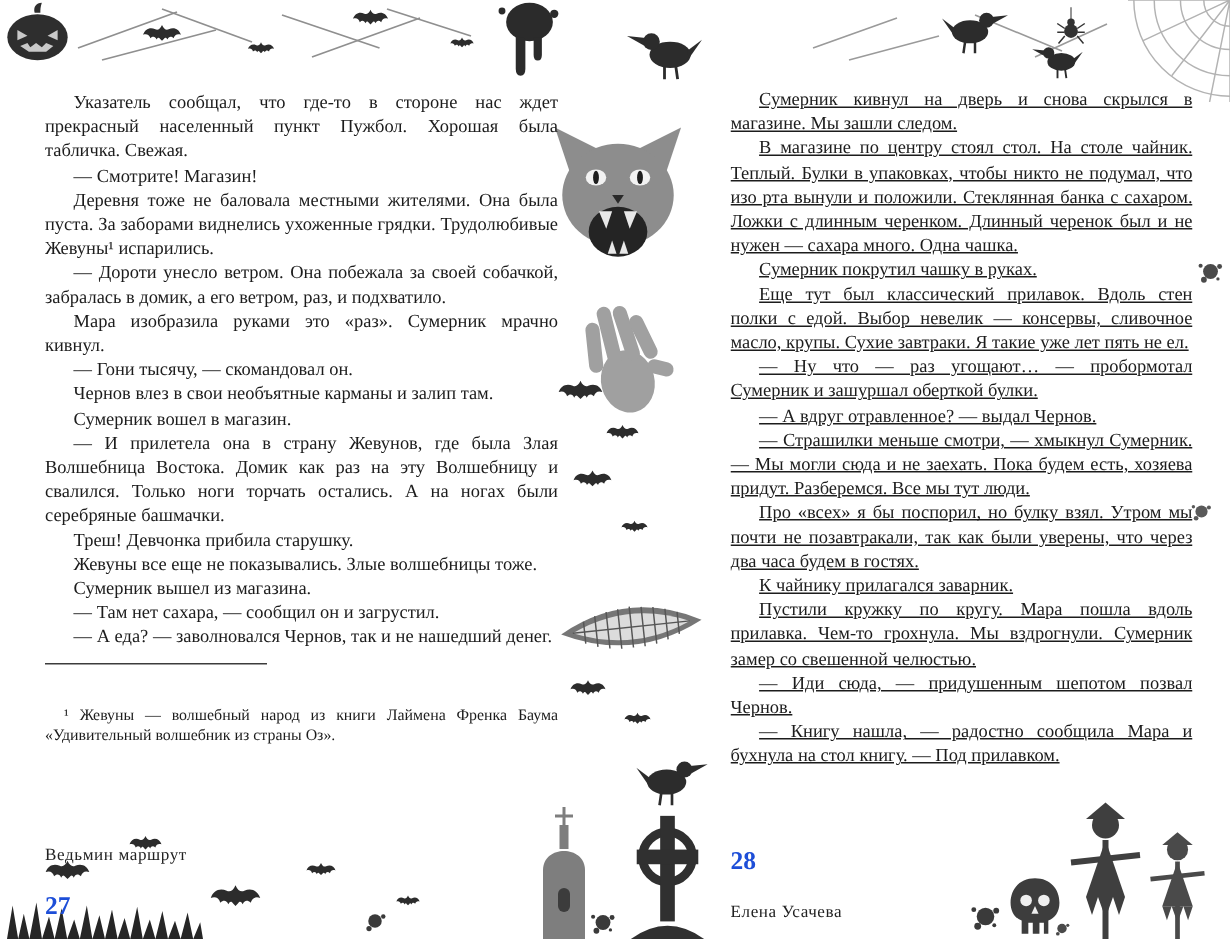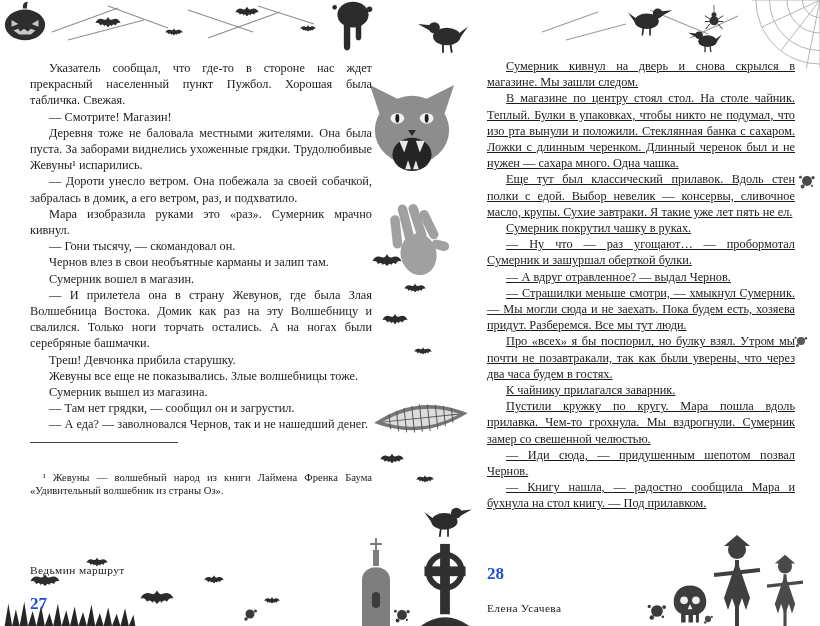--- a/index.html
+++ b/index.html
@@ -400,36 +400,36 @@
     <p>Деревня тоже не баловала местными жителями. Она была пуста. За заборами виднелись ухоженные грядки. Трудолюбивые Жевуны¹ испарились.</p>
     <p>— Дороти унесло ветром. Она побежала за своей собачкой, забралась в домик, а его ветром, раз, и подхватило.</p>
     <p>Мара изобразила руками это «раз». Сумерник мрачно кивнул.</p>
     <p>— Гони тысячу, — скомандовал он.</p>
     <p>Чернов влез в свои необъятные карманы и залип там.</p>
     <p>Сумерник вошел в магазин.</p>
     <p>— И прилетела она в страну Жевунов, где была Злая Волшебница Востока. Домик как раз на эту Волшебницу и свалился. Только ноги торчать остались. А на ногах были серебряные башмачки.</p>
     <p>Треш! Девчонка прибила старушку.</p>
     <p>Жевуны все еще не показывались. Злые волшебницы тоже.</p>
     <p>Сумерник вышел из магазина.</p>
-    <p>— Там нет грядки, — сообщил он и загрустил.</p>
+    <p>— Там нет сахара, — сообщил он и загрустил.</p>
     <p>— А еда? — заволновался Чернов, так и не нашедший денег.</p>
     <hr class="footnote-sep">
     <div class="footnote">¹ Жевуны — волшебный народ из книги Лаймена Френка Баума «Удивительный волшебник из страны Оз».</div>
   </div>
 
   <div class="footer" id="left-footer">
     <span class="running-title">Ведьмин маршрут</span>
     <span class="page-num">27</span>
   </div>
 
   <div class="page-text" id="right-text">
     <p>Сумерник кивнул на дверь и снова скрылся в магазине. Мы зашли следом.</p>
     <p>В магазине по центру стоял стол. На столе чайник. Теплый. Булки в упаковках, чтобы никто не подумал, что изо рта вынули и положили. Стеклянная банка с сахаром. Ложки с длинным черенком. Длинный черенок был и не нужен — сахара много. Одна чашка.</p>
+    <p>Сумерник покрутил чашку в руках.</p>
     <p>Еще тут был классический прилавок. Вдоль стен полки с едой. Выбор невелик — консервы, сливочное масло, крупы. Сухие завтраки. Я такие уже лет пять не ел.</p>
-    <p>Сумерник покрутил чашку в руках.</p>
     <p>— Ну что — раз угощают… — пробормотал Сумерник и зашуршал оберткой булки.</p>
     <p>— А вдруг отравленное? — выдал Чернов.</p>
     <p>— Страшилки меньше смотри, — хмыкнул Сумерник. — Мы могли сюда и не заехать. Пока будем есть, хозяева придут. Разберемся. Все мы тут люди.</p>
     <p>Про «всех» я бы поспорил, но булку взял. Утром мы почти не позавтракали, так как были уверены, что через два часа будем в гостях.</p>
     <p>К чайнику прилагался заварник.</p>
     <p>Пустили кружку по кругу. Мара пошла вдоль прилавка. Чем-то грохнула. Мы вздрогнули. Сумерник замер со свешенной челюстью.</p>
     <p>— Иди сюда, — придушенным шепотом позвал Чернов.</p>
     <p>— Книгу нашла, — радостно сообщила Мара и бухнула на стол книгу. — Под прилавком.</p>
   </div>
 

